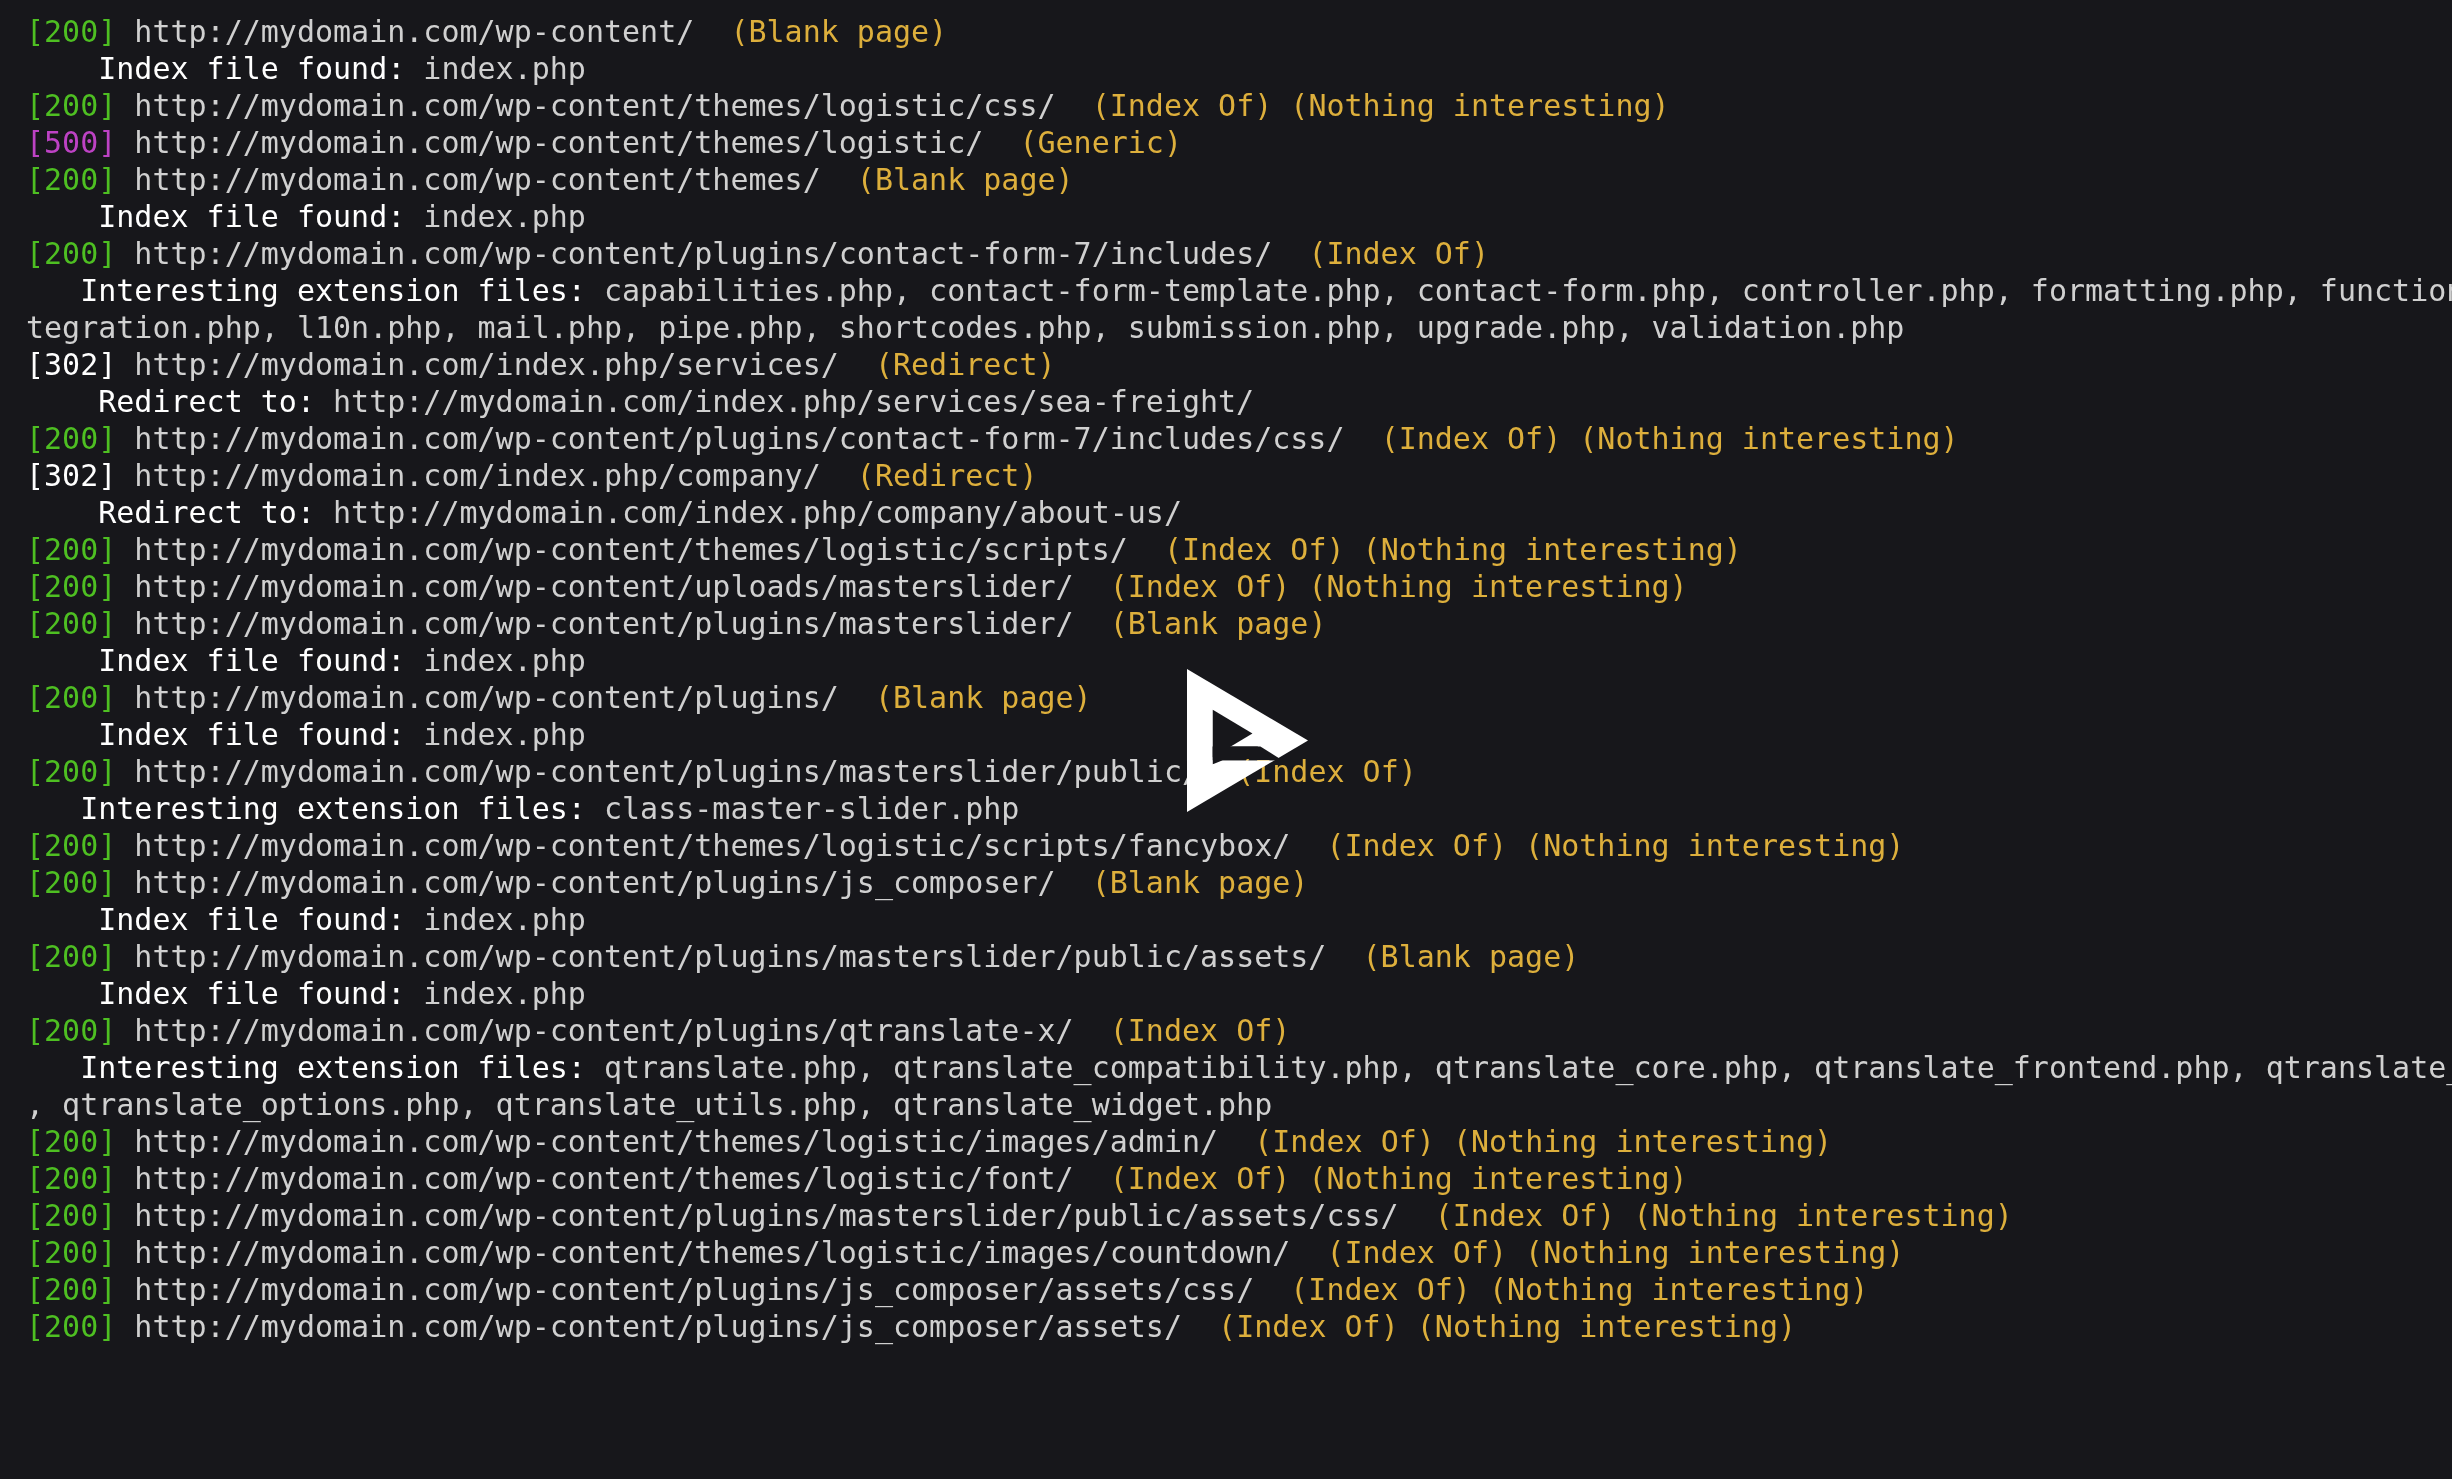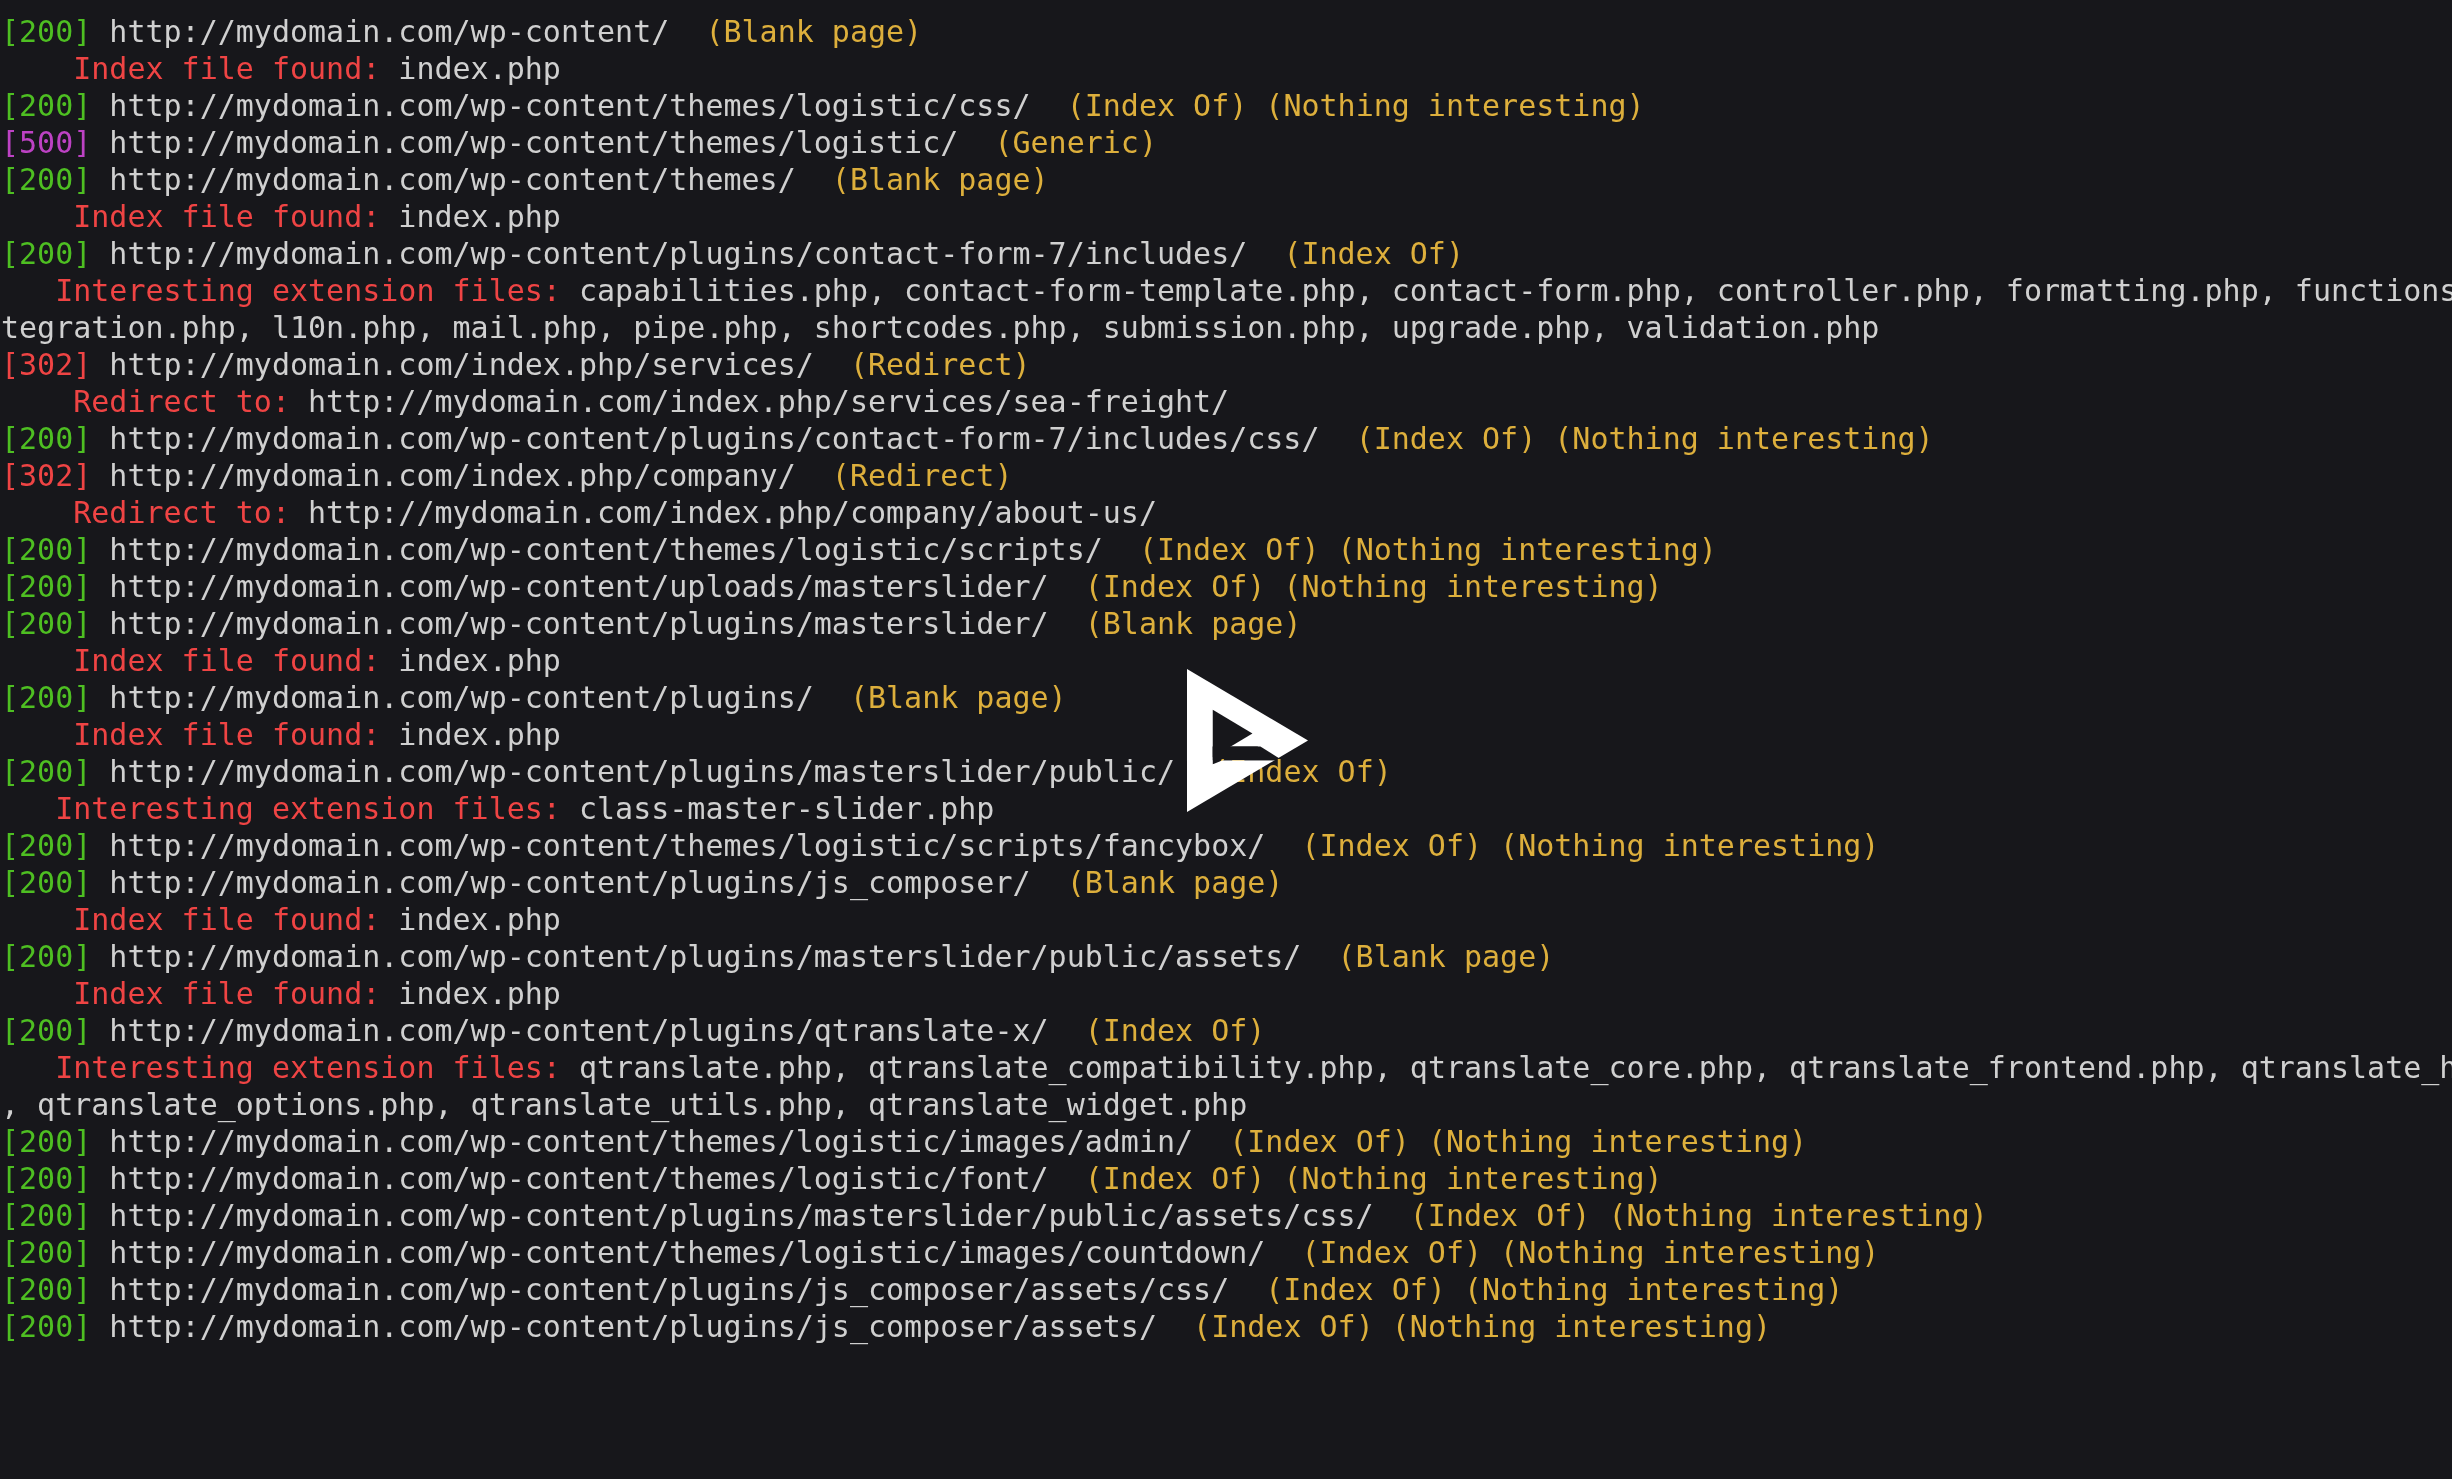--- a/index.html
+++ b/index.html
@@ -12,33 +12,33 @@
     height: 1479px;
     overflow: hidden;
     font-family: "DejaVu Sans Mono", "Liberation Mono", monospace;
   }
   #terminal {
     position: relative;
     width: 2452px;
     height: 1479px;
     background: #17171b;
     box-sizing: border-box;
-    padding: 13px 0 0 1px;
+    padding: 13px 0 0 26px;
   }
   .line {
     font-size: 30px;
     line-height: 37px;
     letter-spacing: 0px;
     white-space: pre;
     color: #d0d0d0;
     font-family: "DejaVu Sans Mono", "Liberation Mono", monospace;
   }
   .c-green   { color: #4ebf22; }
   .c-magenta { color: #bd42c4; text-align: center; }
-  .c-cyan    { color: #ef4444; }
+  .c-cyan    { color: #ffffff; }
   .c-yellow  { color: #ddaf3c; }
   .c-white   { color: #d0d0d0; }
 
   
   #play-overlay {
     position: absolute;
     left: 1185px;
     top: 667px;
     width: 125px;
     height: 147px;

